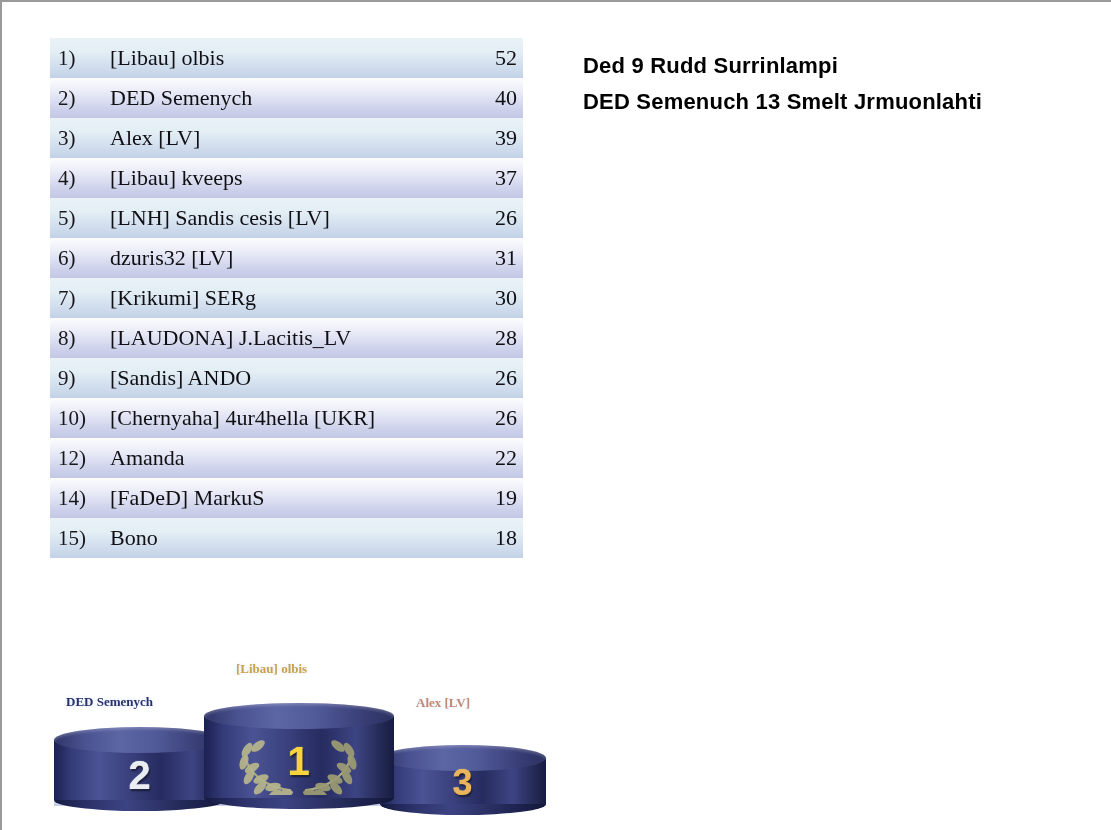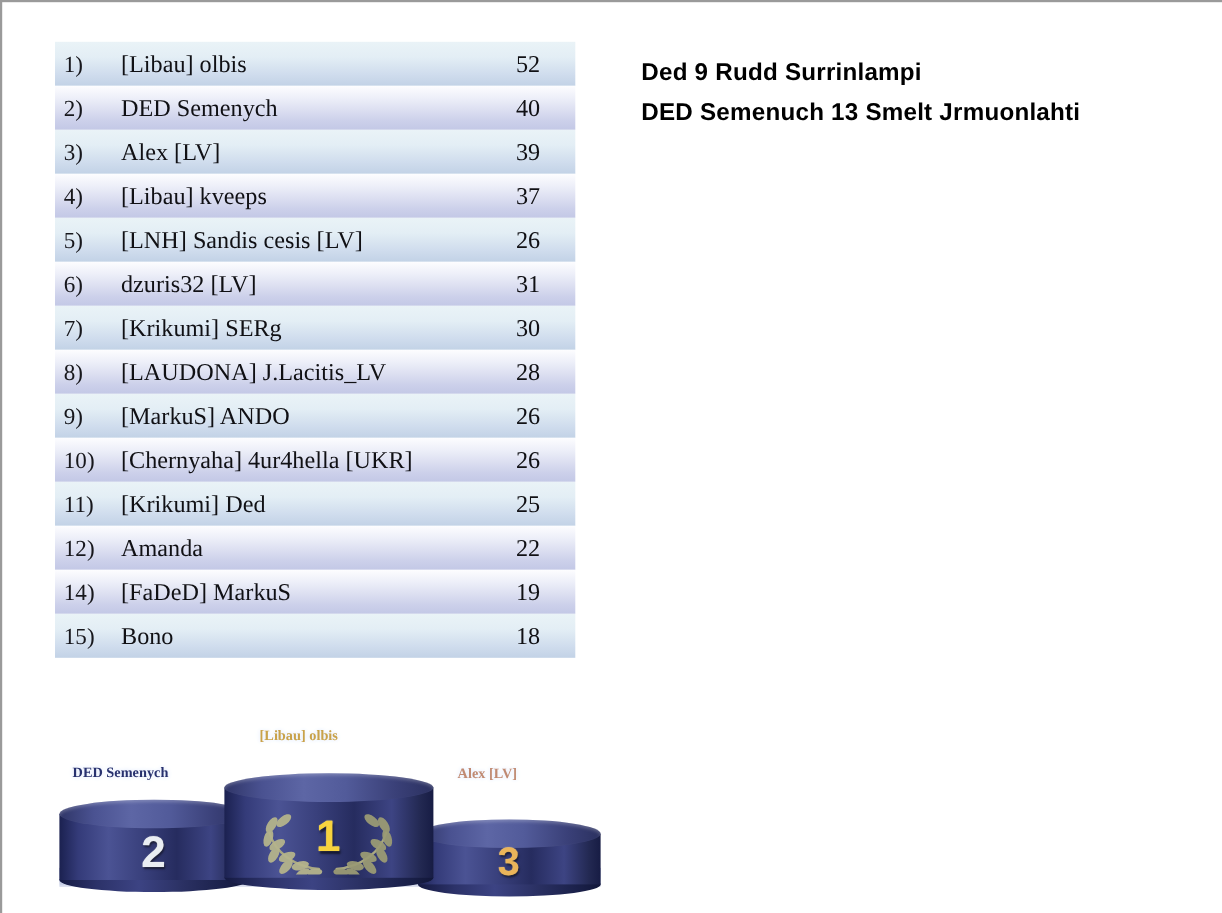--- a/index.html
+++ b/index.html
@@ -56,21 +56,21 @@
   }
   .pname {
     flex: 1;
     font-size: 22px;
     color: #101014;
     white-space: nowrap;
     overflow: hidden;
   }
   .pscore {
     width: 82px;
-    padding-right: 32px;
+    padding-right: 6px;
     box-sizing: border-box;
     text-align: right;
     font-size: 22px;
     color: #101014;
   }
 
   
   #note-block {
     position: absolute;
     left: 583px;
@@ -238,32 +238,27 @@
       <div class="pname">[Krikumi] SERg</div>
       <div class="pscore">30</div>
     </div>
     <div class="score-row even">
       <div class="rank">8)</div>
       <div class="pname">[LAUDONA] J.Lacitis_LV</div>
       <div class="pscore">28</div>
     </div>
     <div class="score-row odd">
       <div class="rank">9)</div>
-      <div class="pname">[MarkuS] ANDO</div>
+      <div class="pname">[Sandis] ANDO</div>
       <div class="pscore">26</div>
     </div>
     <div class="score-row even">
       <div class="rank">10)</div>
       <div class="pname">[Chernyaha] 4ur4hella [UKR]</div>
       <div class="pscore">26</div>
-    </div>
-    <div class="score-row odd">
-      <div class="rank">11)</div>
-      <div class="pname">[Krikumi] Ded</div>
-      <div class="pscore">25</div>
     </div>
     <div class="score-row even">
       <div class="rank">12)</div>
       <div class="pname">Amanda</div>
       <div class="pscore">22</div>
     </div>
     <div class="score-row even">
       <div class="rank">14)</div>
       <div class="pname">[FaDeD] MarkuS</div>
       <div class="pscore">19</div>

